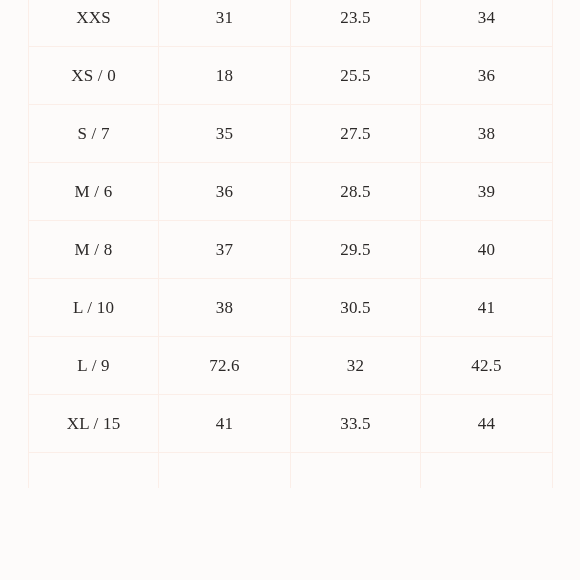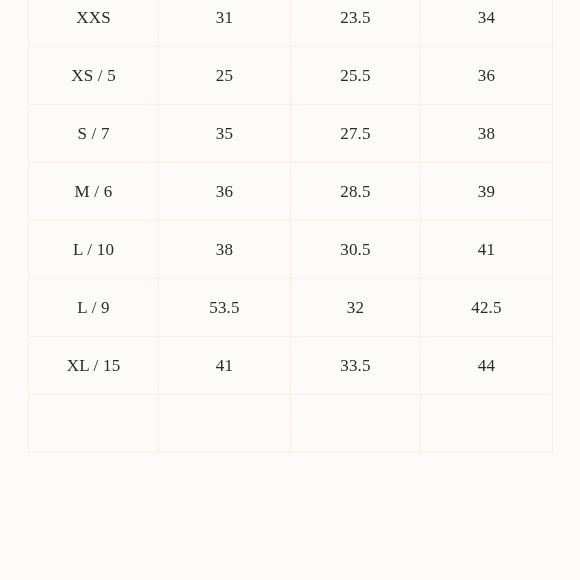--- a/index.html
+++ b/index.html
@@ -79,46 +79,52 @@
         <col class="c-h">
       </colgroup>
       <tbody>
           <tr>
             <td>XXS</td>
             <td>31</td>
             <td>23.5</td>
             <td>34</td>
           </tr>
           <tr>
-            <td>XS / 5</td>
-            <td>25</td>
+            <td>XS / 0</td>
+            <td>18</td>
             <td>25.5</td>
             <td>36</td>
           </tr>
           <tr>
             <td>S / 7</td>
             <td>35</td>
             <td>27.5</td>
             <td>38</td>
           </tr>
           <tr>
             <td>M / 6</td>
             <td>36</td>
             <td>28.5</td>
             <td>39</td>
           </tr>
           <tr>
+            <td>M / 8</td>
+            <td>37</td>
+            <td>29.5</td>
+            <td>40</td>
+          </tr>
+          <tr>
             <td>L / 10</td>
             <td>38</td>
             <td>30.5</td>
             <td>41</td>
           </tr>
           <tr>
             <td>L / 9</td>
-            <td>53.5</td>
+            <td>72.6</td>
             <td>32</td>
             <td>42.5</td>
           </tr>
           <tr>
             <td>XL / 15</td>
             <td>41</td>
             <td>33.5</td>
             <td>44</td>
           </tr>
           <tr>

